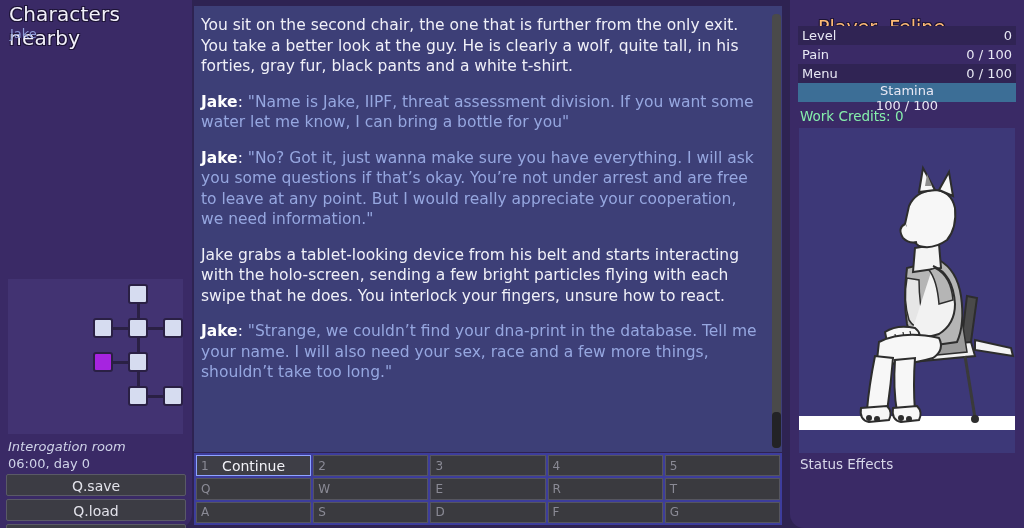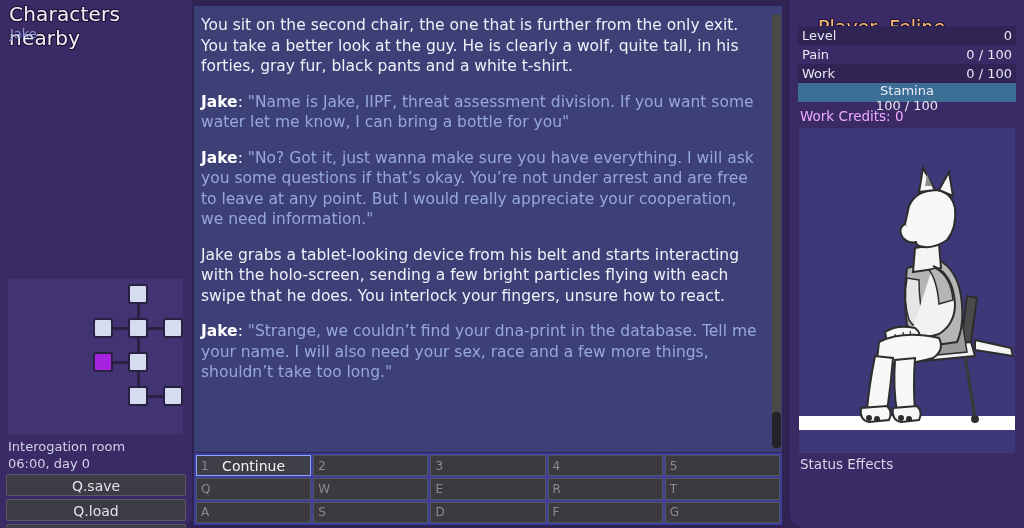--- a/index.html
+++ b/index.html
@@ -33,21 +33,21 @@
     position:absolute;width:20px;height:20px;
     background:#d6dcf0;border:2px solid #2a2044;border-radius:3px;
     box-sizing:border-box;
   }
   .mm-node.current{background:#a624e0;border-color:#2a2044;}
   .mm-link{position:absolute;background:#2a2044;}
   .mm-link.h{height:3px;}
   .mm-link.v{width:3px;}
 
   .loc-name{
-    position:absolute;left:8px;top:439px;font-size:13px;color:#cfd3e8;
+    position:absolute;left:8px;top:439px;font-size:13px;color:#cfd3e8;font-style:italic;
   }
   .loc-time{
     position:absolute;left:8px;top:456px;font-size:13px;color:#cfd3e8;
   }
 
   .lp-buttons{
     position:absolute;left:6px;top:474px;width:180px;
     display:grid;grid-template-columns:1fr;gap:3px;
   }
   .lp-btn{
@@ -119,21 +119,21 @@
   .stats{position:absolute;left:8px;top:26px;width:218px;}
   .stat-row{
     display:flex;justify-content:space-between;align-items:center;
     height:19px;padding:0 4px;box-sizing:border-box;
     font-size:13px;color:#e8e8f4;
   }
   .stat-row.a{background:#302454;}
   .stat-row.b{background:#3a2a66;}
   .stat-row.hl{background:#3c6e96;flex-direction:column;}
   .credits{
-    position:absolute;left:10px;top:108px;font-size:13.5px;color:#f0abfc;
+    position:absolute;left:10px;top:108px;font-size:13.5px;color:#86efac;
   }
 
   .portrait{
     position:absolute;left:799px;top:128px;width:216px;height:325px;
     background:#3d3878;overflow:hidden;
   }
   .status-effects{
     position:absolute;left:800px;top:456px;font-size:13.5px;color:#d8d8ea;
   }
 </style>
@@ -248,21 +248,21 @@
     <div class="stats" id="stats">
         <div class="stat-row a">
           <span>Level</span>
           <span>0</span>
         </div>
         <div class="stat-row b">
           <span>Pain</span>
           <span>0 / 100</span>
         </div>
         <div class="stat-row a">
-          <span>Work</span>
+          <span>Menu</span>
           <span>0 / 100</span>
         </div>
         <div class="stat-row hl">
           <span>Stamina</span>
           <span>100 / 100</span>
         </div>
       </div>
     <div class="credits">Work Credits: 0</div>
   </div>
 

